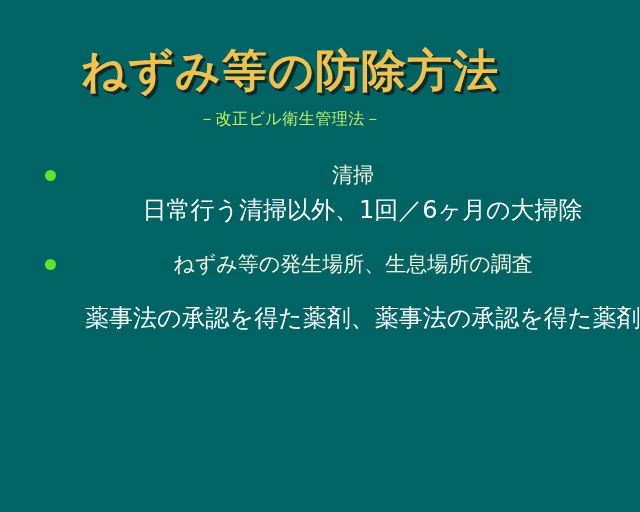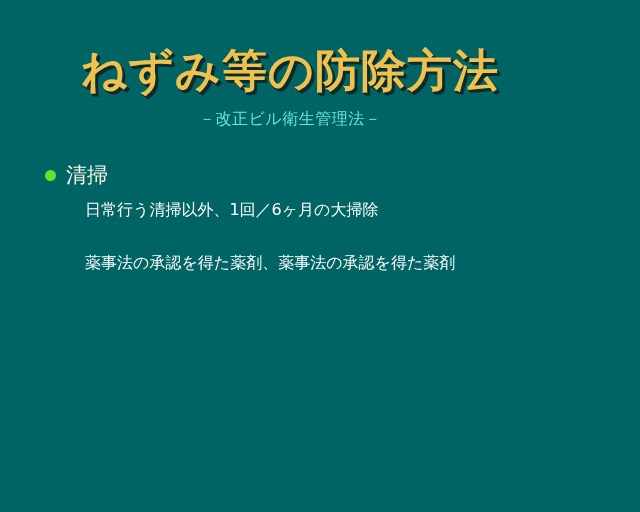--- a/index.html
+++ b/index.html
@@ -37,31 +37,32 @@
     text-shadow:
        2px 2px 0 #0d2b2b,
        3px 3px 0 #0d2b2b,
        1px 2px 0 #0d2b2b;
     white-space: nowrap;
   }
   .slide-subtitle {
     margin-top: 11px;
     font-size: 16px;
     line-height: 20px;
-    color: #5eead4;
+    color: #bef264;
     letter-spacing: 0.5px;
     white-space: nowrap;
   }
 
   
   .body-block {
     position: absolute;
     top: 160px;
     left: 0;
     width: 640px;
+    text-align: center;
   }
   .bullet-group {
     position: relative;
     padding-left: 45px;
   }
   .bullet-group + .bullet-group {
     margin-top: 25px;
   }
   .bullet-row {
     position: relative;
@@ -84,21 +85,21 @@
     line-height: 30px;
     color: #f8f8e0;
     white-space: nowrap;
   }
   .sub-lines {
     margin-top: 6px;
     padding-left: 40px;
   }
   .sub-line {
     display: block;
-    font-size: 16px;
+    font-size: 24px;
     line-height: 28px;
     color: #ffffff;
     white-space: nowrap;
   }
 </style>
 </head>
 <body>
 
 <div id="slide">
 
@@ -113,20 +114,24 @@
       <div class="bullet-row">
         <span class="bullet-marker"></span>
         <span class="bullet-text">清掃</span>
       </div>
       <div class="sub-lines">
         <span class="sub-line">日常行う清掃以外、1回／6ヶ月の大掃除</span>
       </div>
     </div>
 
     <div class="bullet-group">
+      <div class="bullet-row">
+        <span class="bullet-marker"></span>
+        <span class="bullet-text">ねずみ等の発生場所、生息場所の調査</span>
+      </div>
     </div>
 
     <div class="bullet-group">
       <div class="sub-lines">
         <span class="sub-line">薬事法の承認を得た薬剤、薬事法の承認を得た薬剤</span>
       </div>
     </div>
 
   </div>
 </div>

